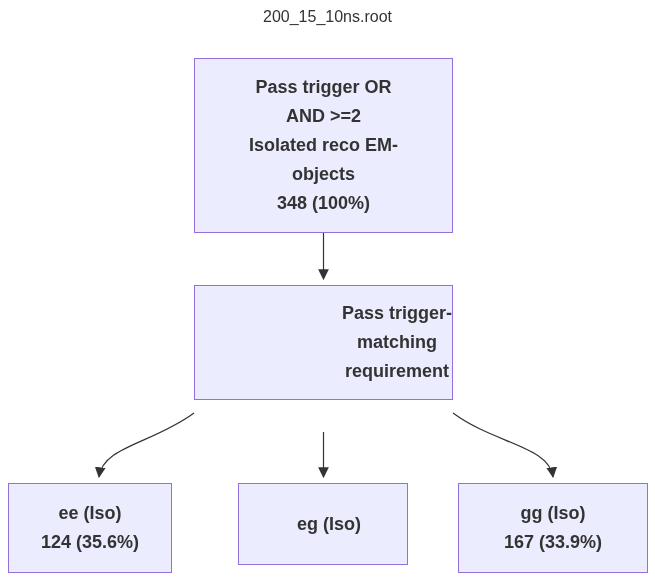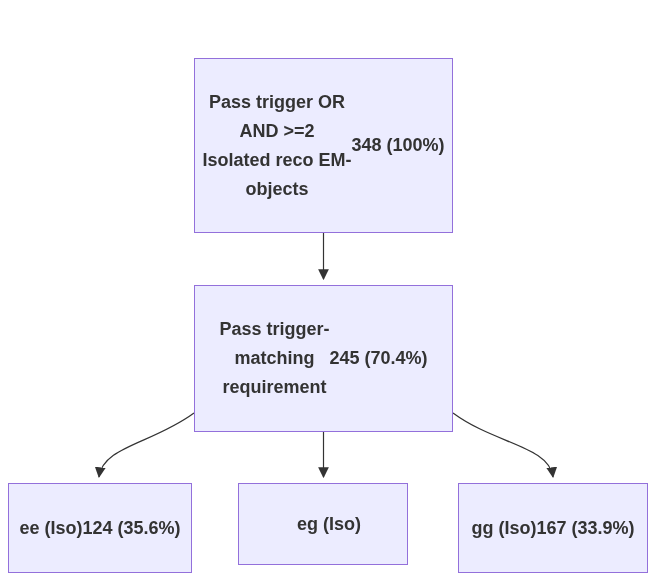--- a/index.html
+++ b/index.html
@@ -40,47 +40,48 @@
     fill: none;
     stroke: var(--edge);
     stroke-width: 1.2px;
   }
   .edges .arrowhead-shape { fill: var(--edge); stroke: none; }
   .node {
     position: absolute;
     background: var(--node-fill);
     border: 1px solid var(--node-border);
     display: flex;
-    flex-direction: row;
+    flex-direction: column;
     align-items: center;
     justify-content: center;
     text-align: center;
   }
   .node-label {
     font-weight: 700;
     font-size: 18px;
     line-height: 29px;
     white-space: pre-line;
   }
   .node-count {
     font-weight: 700;
     font-size: 18px;
     line-height: 29px;
   }
   .node-root     { left: 194px; top: 58px;  width: 259px; height: 175px; }
-  .node-matching { left: 194px; top: 285px; width: 259px; height: 147px; }
-  .node-ee       { left: 8px;   top: 483px; width: 184px; height: 90px; }
+  .node-matching { left: 194px; top: 285px; width: 259px; height: 115px; align-items: flex-end; }
+  .node-ee       { left: 8px;   top: 483px; width: 164px; height: 90px; }
   .node-eg       { left: 238px; top: 483px; width: 170px; height: 82px; padding-left: 12px; }
   .node-gg       { left: 458px; top: 483px; width: 190px; height: 90px; }
 </style>
 </head>
 <body>
 
 <div class="canvas">
 
+  <div class="diagram-title">200_15_10ns.root</div>
 
   <svg class="edges" width="655" height="586" viewBox="0 0 655 586">
     <defs>
       <marker id="arrowhead" viewBox="0 0 10 10" refX="9" refY="5" markerWidth="9" markerHeight="9" orient="auto">
         <path class="arrowhead-shape" d="M0,0 L10,5 L0,10 Z"></path>
       </marker>
     </defs>
     <path d="M323.5,233 L323.5,279" marker-end="url(#arrowhead)"></path>
     <path d="M194,413 C152,444 103,446 99,477" marker-end="url(#arrowhead)"></path>
     <path d="M323.5,432 L323.5,477" marker-end="url(#arrowhead)"></path>
@@ -92,21 +93,20 @@
 AND &gt;=2
 Isolated reco EM-
 objects</div>
     <div class="node-count">348 (100%)</div>
   </div>
 
   <div class="node node-matching">
     <div class="node-label">Pass trigger-
 matching
 requirement</div>
-    <div class="node-count">245 (70.4%)</div>
   </div>
 
   <div class="node node-ee">
     <div class="node-label">ee (Iso)</div>
     <div class="node-count">124 (35.6%)</div>
   </div>
 
   <div class="node node-eg">
     <div class="node-label">eg (Iso)</div>
   </div>

